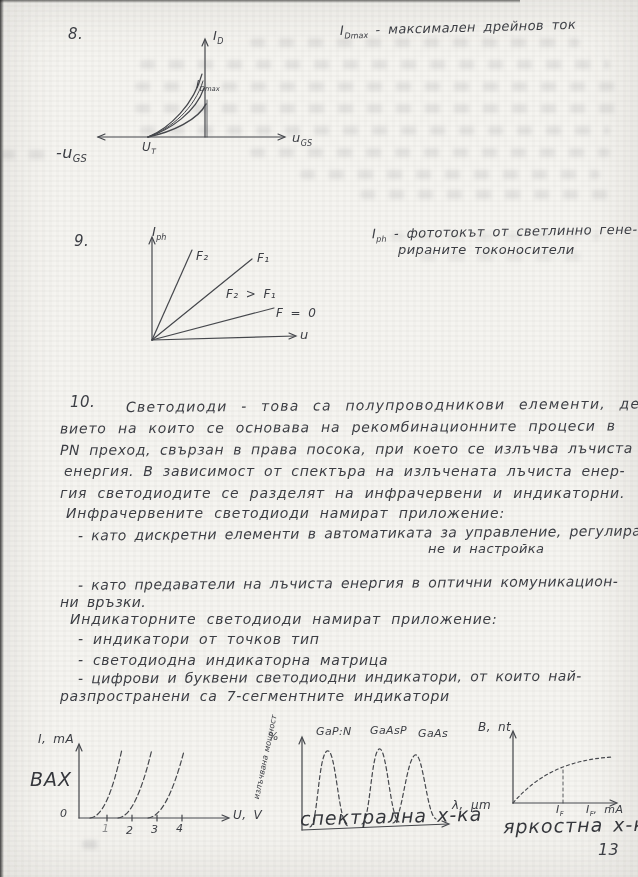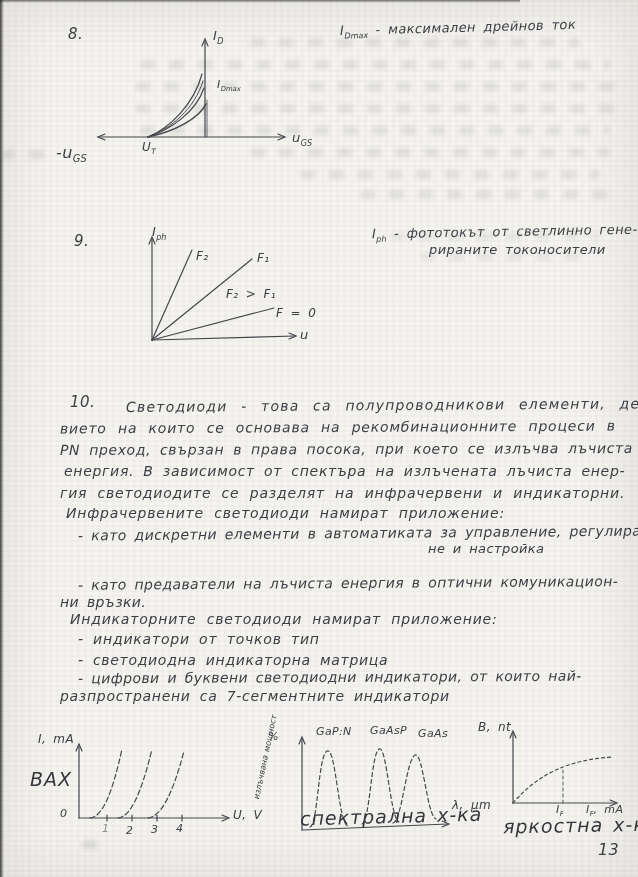--- a/index.html
+++ b/index.html
@@ -57,42 +57,42 @@
     <path d="M60,109 C82,100 106,76 114,46"></path>
     <path d="M60,109 C83,101 107,80 115,53" style="stroke-width:1"></path>
     <path d="M60,109 C82,102 108,84 116,60"></path>
     <path d="M60,109 C84,104 110,92 118,76" style="stroke-width:1.6"></path>
     <line x1="119" y1="109" x2="119" y2="72" style="stroke-width:.8"></line>
   </svg>
   <span class="abs hw" style="left:213px;top:28px;font-size:13px;"><span>I</span><sub>D</sub><span></span></span>
   <span class="abs hw" style="left:292px;top:130px;font-size:13px;text-align:right;"><span>u</span><sub>GS</sub><span></span></span>
   <span class="abs hw" style="left:56px;top:143px;font-size:16px;"><span>-u</span><sub>GS</sub><span></span></span>
   <span class="abs hw" style="left:142px;top:140px;font-size:12px;"><span>U</span><sub>T</sub><span></span></span>
-  <span class="abs hw" style="left:217px;top:78px;font-size:11px;"><span>I</span><sub>Dmax</sub><span></span></span>
+  <span class="abs hw" style="left:196px;top:78px;font-size:11px;"><span>I</span><sub>Dmax</sub><span></span></span>
   <span class="abs hw" style="left:340px;top:20px;font-size:13px;transform:rotate(-1.5deg);"><span>I</span><sub>Dmax</sub><span> - максимален дрейнов ток</span></span>
 
   <span class="abs hw num" style="left:74px;top:232px;">9.</span>
 
   <svg class="abs" style="left:128px;top:230px;" width="185" height="118">
     <line x1="24" y1="8" x2="24" y2="110"></line>
     <polyline points="21,14 24,7 27,14"></polyline>
     <line x1="24" y1="110" x2="167" y2="106"></line>
     <polyline points="161,103 168,106 161,109"></polyline>
     <line x1="24" y1="110" x2="64" y2="20"></line>
     <line x1="24" y1="110" x2="124" y2="29"></line>
     <line x1="24" y1="110" x2="146" y2="78"></line>
   </svg>
   <span class="abs hw" style="left:152px;top:224px;font-size:13px;"><span>I</span><sub>ph</sub><span></span></span>
   <span class="abs hw" style="left:196px;top:249px;font-size:12px;">F₂</span>
   <span class="abs hw" style="left:257px;top:251px;font-size:12px;">F₁</span>
   <span class="abs hw" style="left:226px;top:287px;font-size:12px;">F₂ &gt; F₁</span>
   <span class="abs hw" style="left:276px;top:306px;font-size:12px;">F = 0</span>
   <span class="abs hw" style="left:300px;top:327px;font-size:13px;">u</span>
   <span class="abs hw" style="left:372px;top:224px;font-size:13px;transform:rotate(-1deg);"><span>I</span><sub>ph</sub><span> - фототокът от светлинно гене-</span></span>
-  <span class="abs hw" style="left:398px;top:242px;font-size:13px;margin-left:31px;">рираните токоносители</span>
+  <span class="abs hw" style="left:398px;top:242px;font-size:13px;">рираните токоносители</span>
 
   <span class="abs hw num" style="left:70px;top:393px;">10.</span>
   <div class="abs hw bodyline" style="left:126px;top:397px;transform:rotate(-.4deg);letter-spacing:1.2px;word-spacing:8px;">Светодиоди - това са полупроводникови елементи, дейст-</div>
   <div class="abs hw bodyline" style="left:60px;top:419px;transform:rotate(-.3deg);letter-spacing:.8px;word-spacing:6px;">вието на които се основава на рекомбинационните процеси в</div>
   <div class="abs hw bodyline" style="left:60px;top:441px;transform:rotate(-.2deg);letter-spacing:.6px;word-spacing:4px;">PN преход, свързан в права посока, при което се излъчва лъчиста</div>
   <div class="abs hw bodyline" style="left:64px;top:463px;letter-spacing:.7px;word-spacing:4px;">енергия. В зависимост от спектъра на излъчената лъчиста енер-</div>
   <div class="abs hw bodyline" style="left:66px;top:505px;letter-spacing:.8px;word-spacing:5px;">Инфрачервените светодиоди намират приложение:</div>
   <div class="abs hw bodyline" style="left:60px;top:485px;letter-spacing:.8px;word-spacing:5px;">гия светодиодите се разделят на инфрачервени и индикаторни.</div>
   <div class="abs hw bodyline" style="left:78px;top:525px;transform:rotate(-.5deg);">- като дискретни елементи в автоматиката за управление, регулира-</div>
   <div class="abs hw bodyline" style="left:428px;top:541px;font-size:13px;">не и настройка</div>

